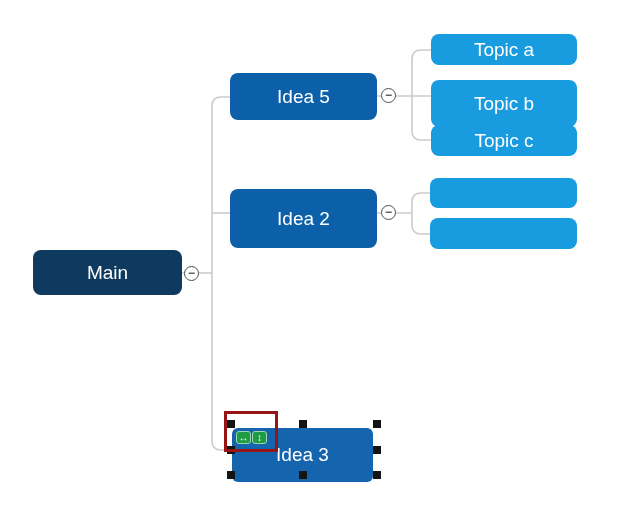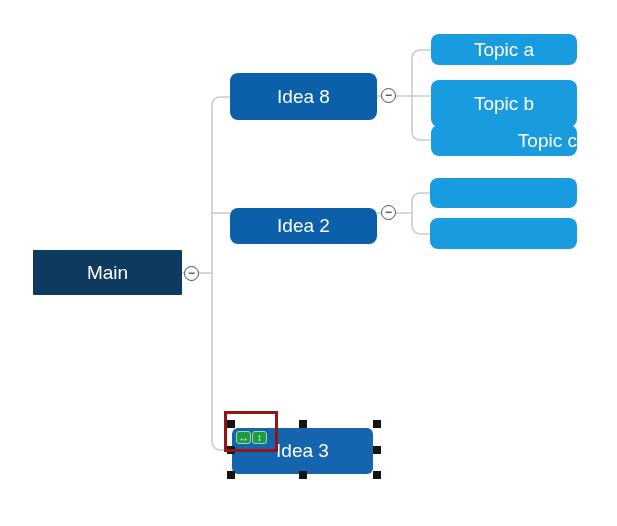--- a/index.html
+++ b/index.html
@@ -27,21 +27,21 @@
   }
   .node {
     position: absolute;
     display: flex;
     align-items: center;
     justify-content: center;
     color: var(--node-text, #ffffff);
     font-size: 19px;
     box-sizing: border-box;
   }
-  .node-main   { background: var(--main-fill, #0e3a5f); border-radius: 1px; }
+  .node-main   { background: var(--main-fill, #0e3a5f); border-radius: 8px; }
   .node-idea   { background: var(--idea-fill, #0b60a9); border-radius: 8px; }
   .node-idea-selected { background: var(--selected-idea-fill, #1464ae); border-radius: 6px; }
   .node-topic  { background: var(--topic-fill, #189cdf); border-radius: 8px; }
   .collapse {
     position: absolute;
     width: 15px; height: 15px;
     box-sizing: border-box;
     background: #ffffff;
     border: 1.5px solid var(--collapse-border, #4f4f4f);
     border-radius: 50%;
@@ -99,36 +99,36 @@
     <path d="M 431 50 L 421 50 Q 412 50 412 59 L 412 131 Q 412 140 421 140 L 431 140"></path>
     <path d="M 377 213 L 412 213"></path>
     <path d="M 430 193 L 421 193 Q 412 193 412 202 L 412 225 Q 412 234 421 234 L 430 234"></path>
   </svg>
 
   <div class="node node-main" style="left:33px; top:250px; width:149px; height:45px;">
     <span>Main</span>
   </div>
 
   <div class="node node-idea" style="left:230px; top:73px; width:147px; height:47px;">
-    <span>Idea 8</span>
+    <span>Idea 5</span>
   </div>
 
-  <div class="node node-idea" style="left:230px; top:189px; width:147px; height:36px;margin-top:19px;">
+  <div class="node node-idea" style="left:230px; top:189px; width:147px; height:59px;">
     <span>Idea 2</span>
   </div>
 
   <div class="node node-topic" style="left:431px; top:34px; width:146px; height:31px;">
     <span>Topic a</span>
   </div>
 
   <div class="node node-topic" style="left:431px; top:80px; width:146px; height:47px;">
     <span>Topic b</span>
   </div>
 
-  <div class="node node-topic" style="left:431px; top:125px; width:146px; height:31px;justify-content:flex-end;">
+  <div class="node node-topic" style="left:431px; top:125px; width:146px; height:31px;">
     <span>Topic c</span>
   </div>
 
   <div class="node node-topic" style="left:430px; top:178px; width:147px; height:30px;">
     <span></span>
   </div>
 
   <div class="node node-topic" style="left:430px; top:218px; width:147px; height:31px;">
     <span></span>
   </div>
@@ -136,21 +136,21 @@
   <div class="collapse" style="left:184px; top:266px;">
     <span>−</span>
   </div>
   <div class="collapse" style="left:381px; top:88px;">
     <span>−</span>
   </div>
   <div class="collapse" style="left:381px; top:205px;">
     <span>−</span>
   </div>
 
-  <div class="node node-idea-selected" style="left:232px; top:428px; width:141px; height:46px;">
+  <div class="node node-idea-selected" style="left:232px; top:428px; width:141px; height:54px;">
     <span>Idea 3</span>
   </div>
 
   <div class="handle" style="left:227px; top:420px;"></div>
   <div class="handle" style="left:299px; top:420px;"></div>
   <div class="handle" style="left:373px; top:420px;"></div>
   <div class="handle" style="left:227px; top:446px;"></div>
   <div class="handle" style="left:373px; top:446px;"></div>
   <div class="handle" style="left:227px; top:471px;"></div>
   <div class="handle" style="left:299px; top:471px;"></div>

